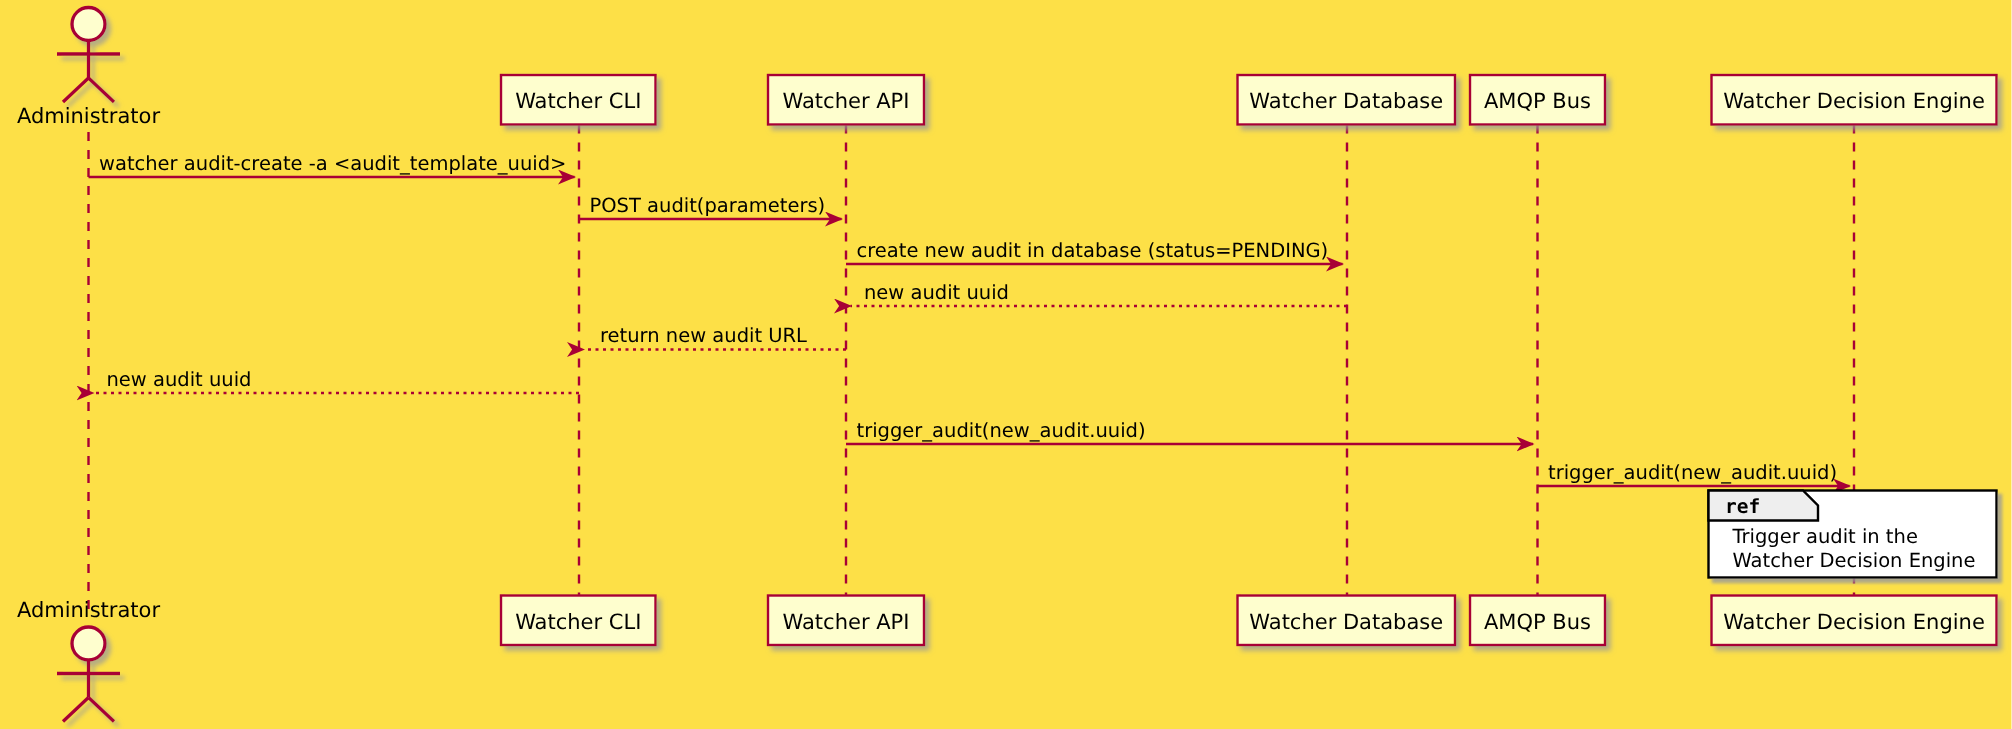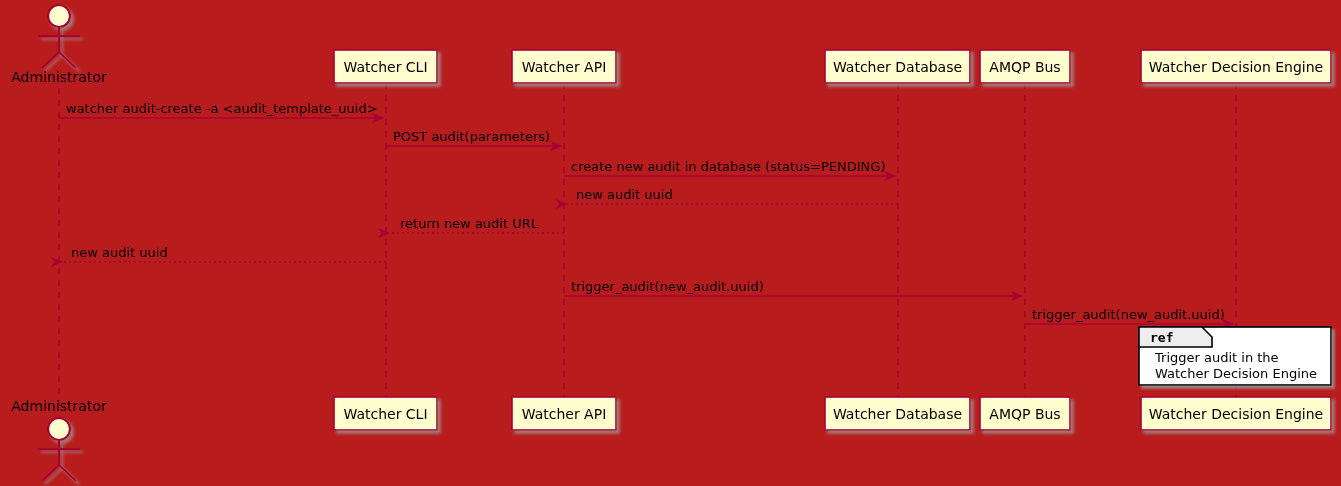--- a/index.html
+++ b/index.html
@@ -7,21 +7,21 @@
     padding: 0;
     background: #FFFFFF;
   }
   body {
     font-family: "DejaVu Sans", sans-serif;
   }
   #diagram-root {
     position: relative;
     width: 1341px;
     height: 486px;
-    background: #b91c1c;
+    background: #fde047;
     overflow: hidden;
   }
   svg#seq-svg {
     position: absolute;
     top: 0;
     left: 0;
     width: 1341px;
     height: 486px;
   }
   .participant-label {

